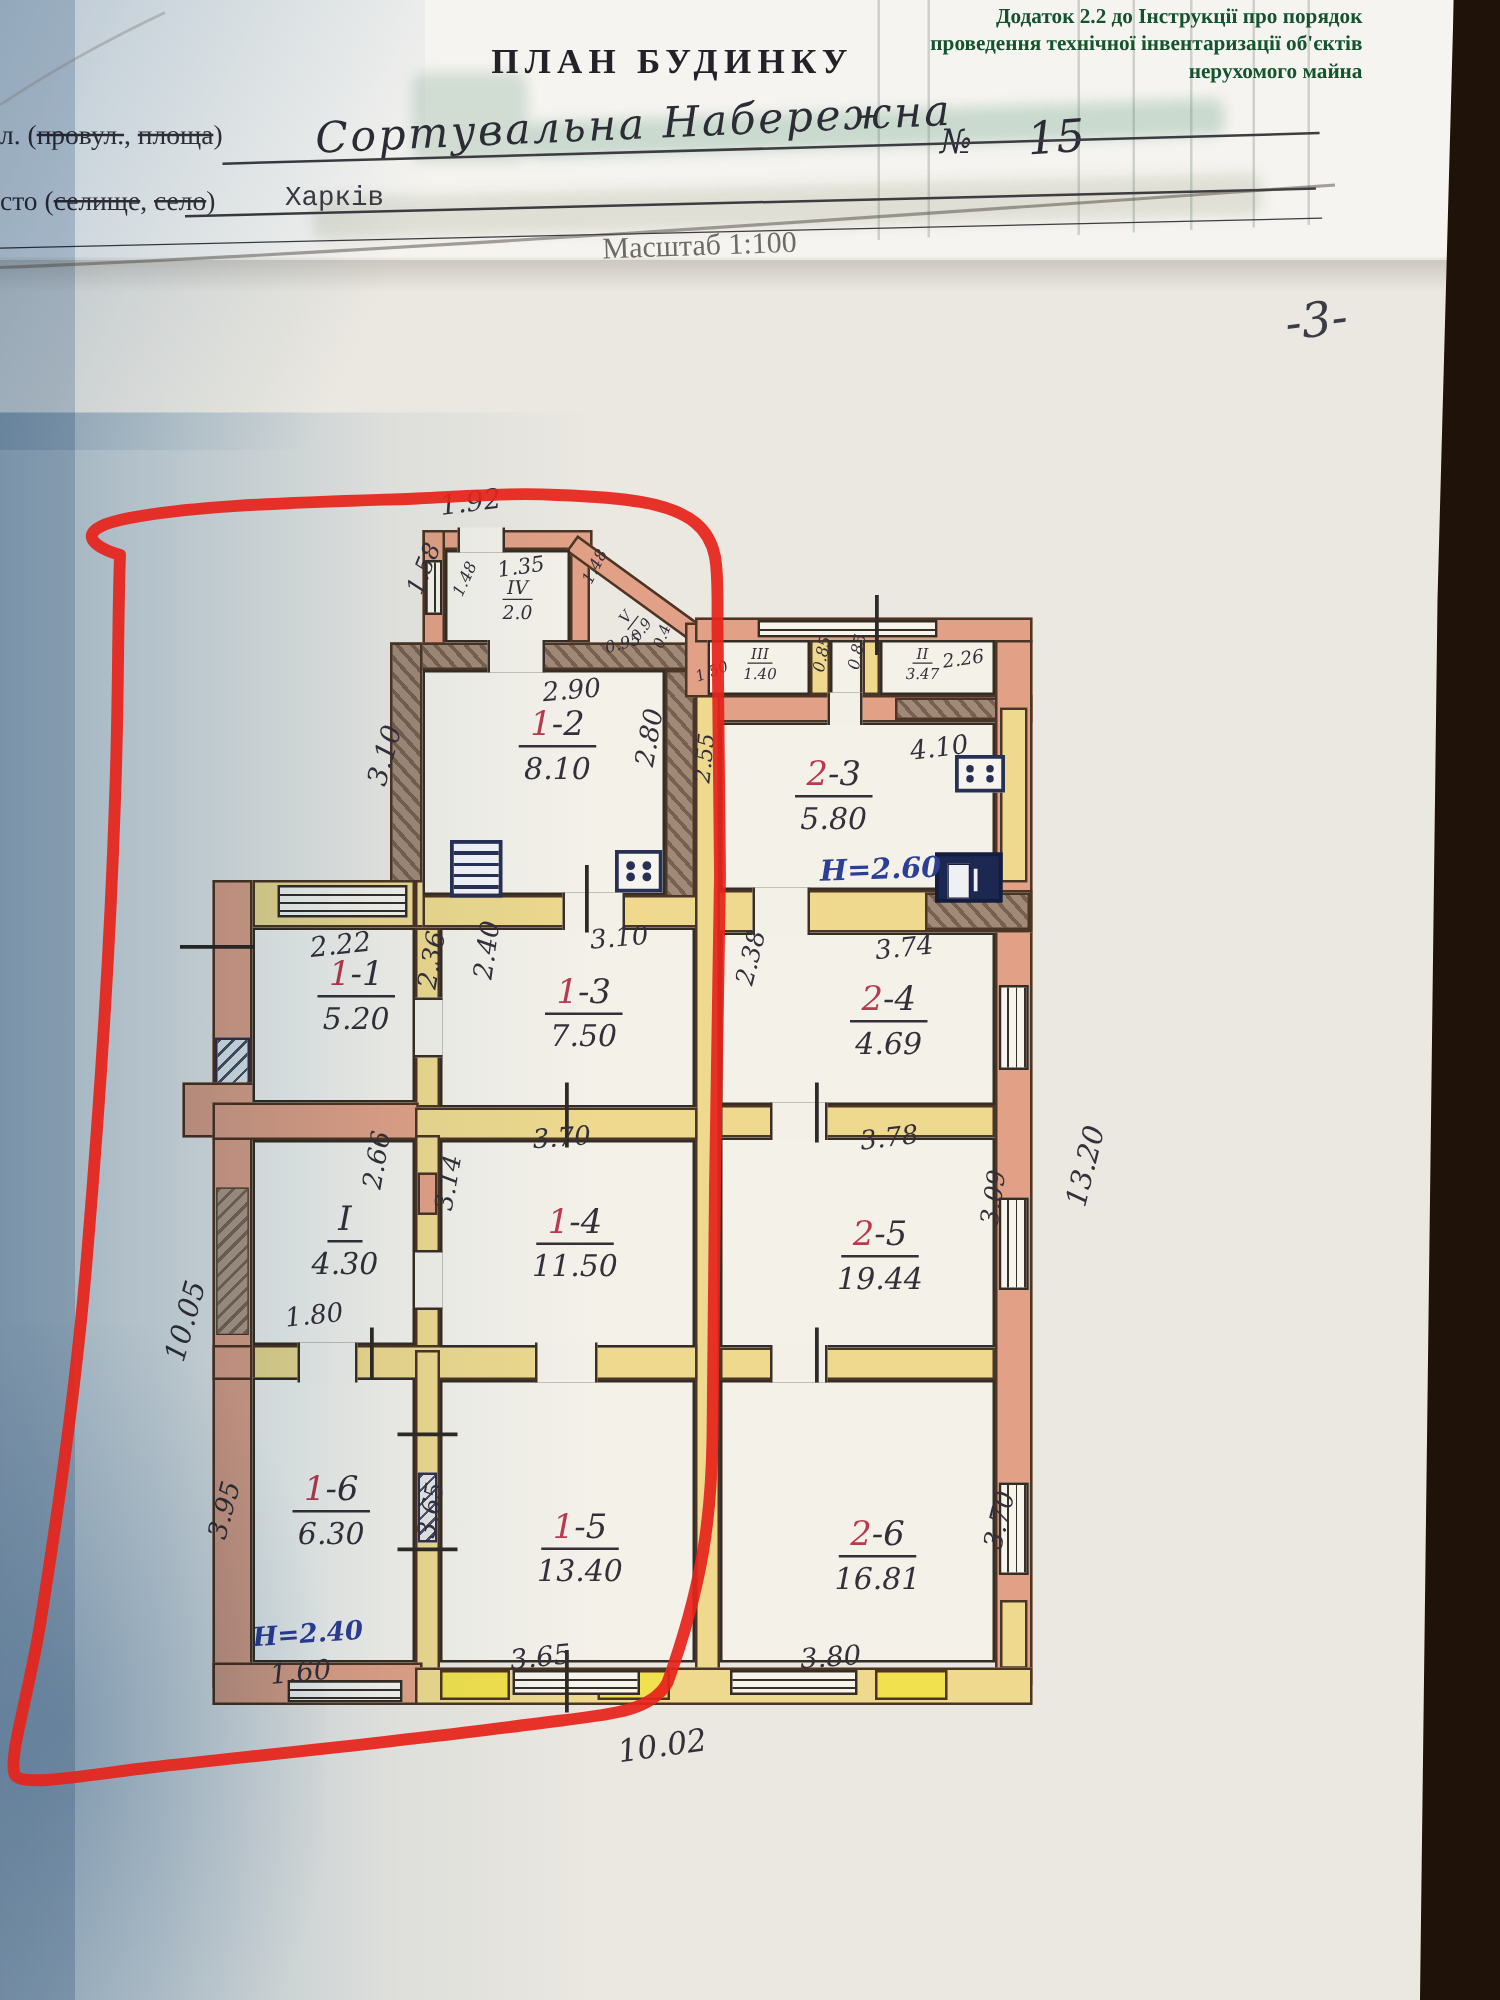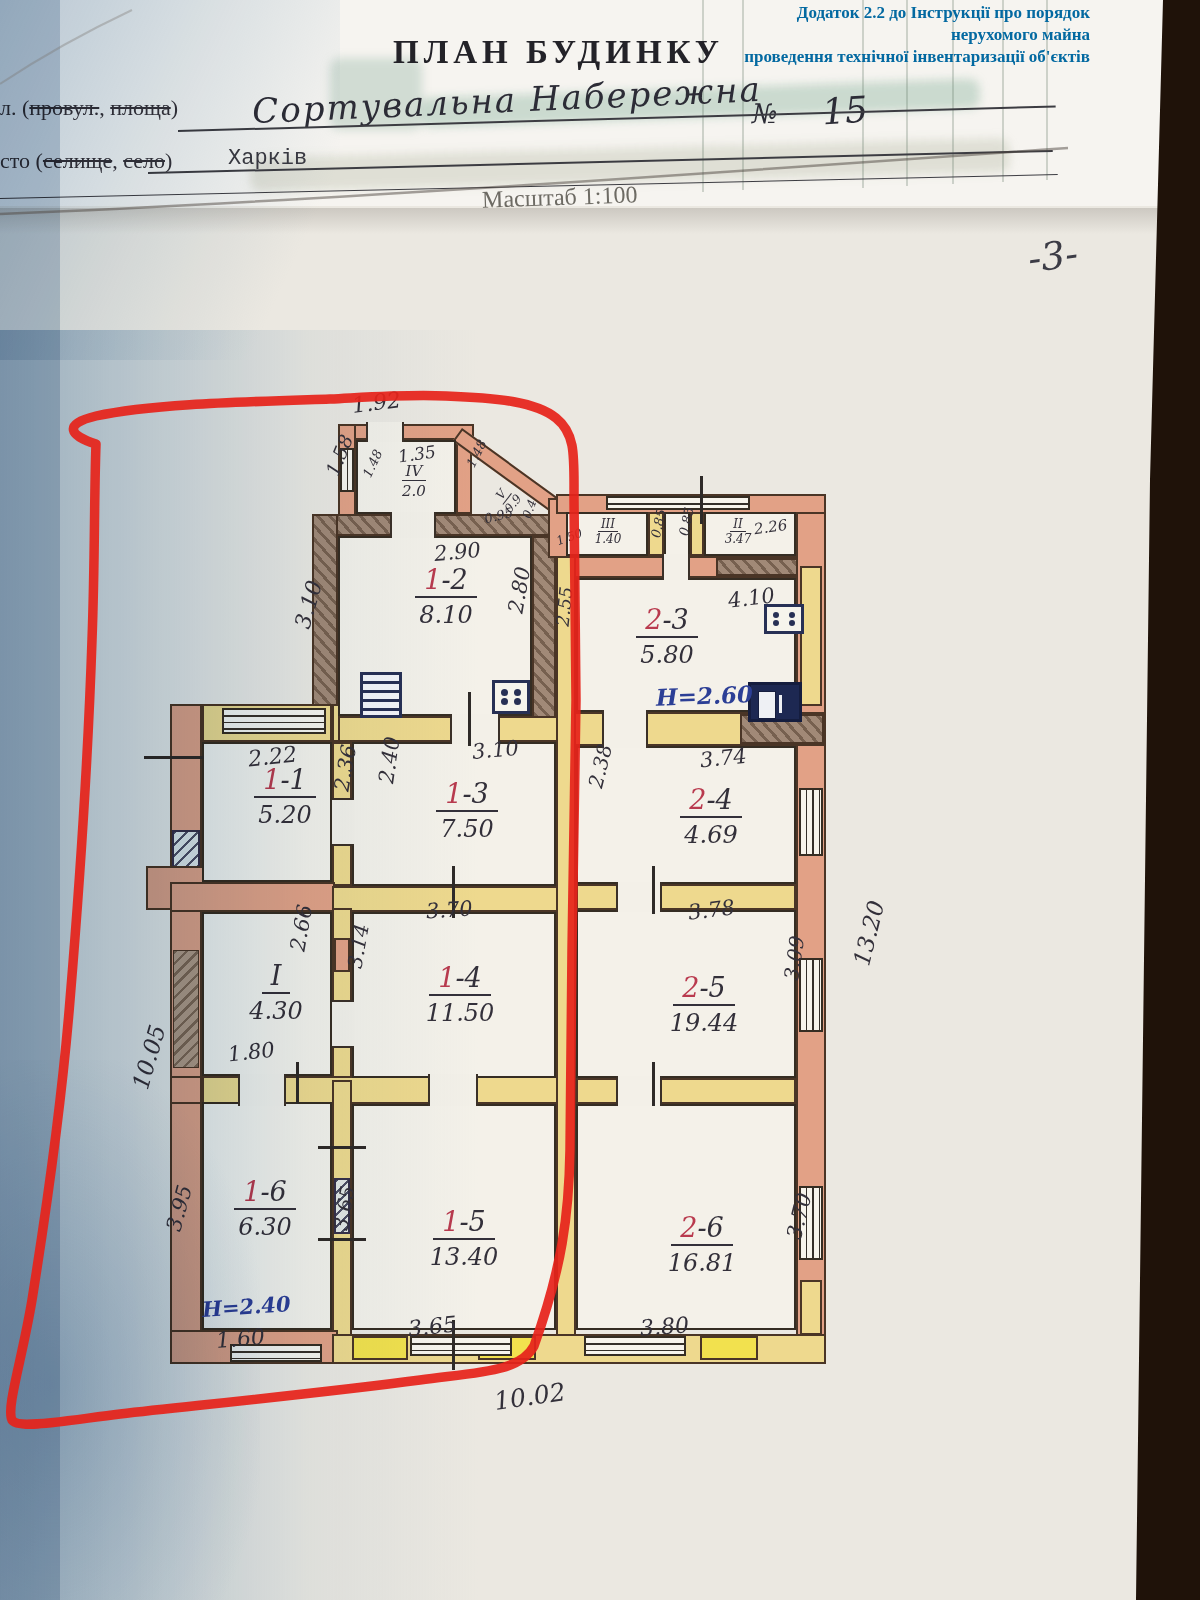--- a/index.html
+++ b/index.html
@@ -2,22 +2,22 @@
 <html><head>
 <meta charset="utf-8">
 <style>
   html,body{margin:0;padding:0;background:#1f1209;}
   #page{position:relative;width:1200px;height:1600px;background:#1f1209;overflow:hidden;
         font-family:"Liberation Serif",serif;}
   #paper{position:absolute;inset:0;background:#ebe8e1;
          clip-path:polygon(0 0,1163px 0,1150px 480px,1136px 1600px,0 1600px);}
   .abs{position:absolute;}
   
-  .appendix{font-weight:bold;font-size:17px;line-height:1.3;color:#0369a1;text-align:right;}
-  .title{font-weight:bold;font-size:33px;letter-spacing:5px;color:#232228;}
+  .appendix{font-weight:bold;font-size:17px;line-height:1.3;color:#14532d;text-align:right;}
+  .title{font-weight:bold;font-size:28px;letter-spacing:5px;color:#232228;}
   .formlabel{font-size:22px;color:#34323a;}
   .struck{text-decoration:line-through;text-decoration-thickness:2px;}
   .hand{font-family:"DejaVu Serif",serif;font-style:italic;color:#2c2c36;}
   .typed{font-family:"Liberation Mono",monospace;font-size:22px;color:#3a3a42;}
   .rule{position:absolute;border-top:2.2px solid #3c3c42;transform-origin:left center;}
   
   .w{position:absolute;box-sizing:border-box;border:2px solid #4a3526;}
   .wp{background:#e2a186;}
   .wy{background:#eed98e;}
   .wyl{background:#f2e14e;}
@@ -64,22 +64,22 @@
   <div class="vline" style="left:702px;top:0;height:192px;"></div>
   <div class="vline" style="left:742px;top:0;height:190px;"></div>
   <div class="vline" style="left:862px;top:0;height:188px;"></div>
   <div class="vline" style="left:906px;top:0;height:186px;"></div>
   <div class="vline" style="left:952px;top:0;height:184px;"></div>
   <div class="vline" style="left:1002px;top:0;height:182px;"></div>
   <div class="vline" style="left:1046px;top:0;height:180px;"></div>
 
   <div class="abs appendix" style="left:640px;top:2px;width:450px;">
     <div>Додаток 2.2 до Інструкції про порядок</div>
+    <div>проведення технічної інвентаризації об'єктів</div>
     <div>нерухомого майна</div>
-    <div>проведення технічної інвентаризації об'єктів</div>
   </div>
   <div class="abs title" style="left:393px;top:34px;">ПЛАН БУДИНКУ</div>
 
   <div class="abs formlabel" style="left:0;top:95px;"><span>л. (</span><span class="struck">провул.</span><span>, </span><span class="struck">площа</span><span>)</span></div>
   <div class="abs hand" style="left:252px;top:80px;font-size:34px;transform:rotate(-2.5deg);letter-spacing:2px;">Сортувальна Набережна</div>
   <div class="abs hand" style="left:752px;top:98px;font-size:27px;">№</div>
   <div class="abs hand" style="left:822px;top:90px;font-size:36px;transform:rotate(-4deg);">15</div>
   <div class="rule" style="left:178px;top:130px;width:878px;transform:rotate(-1.6deg);"></div>
 
   <div class="abs formlabel" style="left:0;top:148px;"><span>сто (</span><span class="struck">селище</span><span>, </span><span class="struck">село</span><span>)</span></div>

